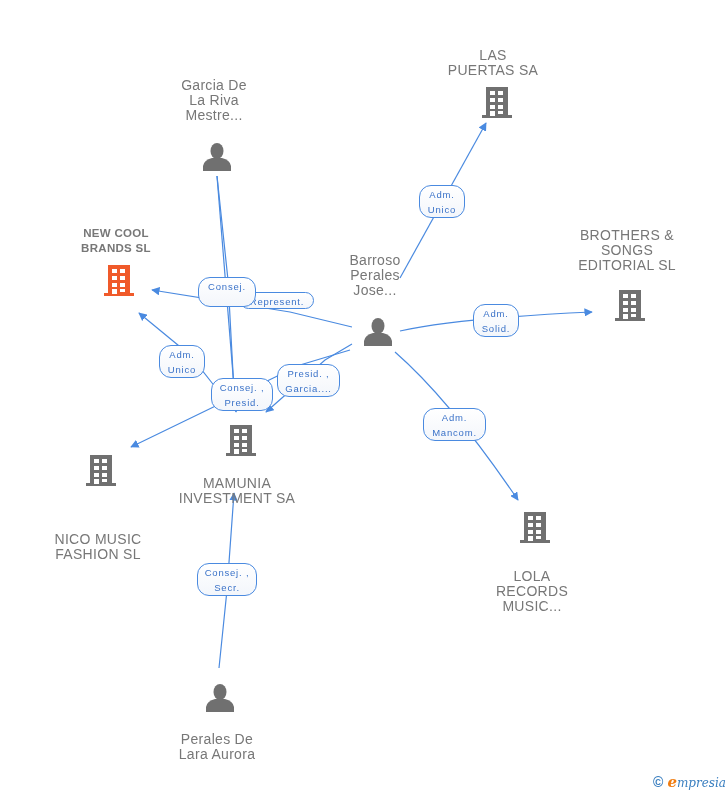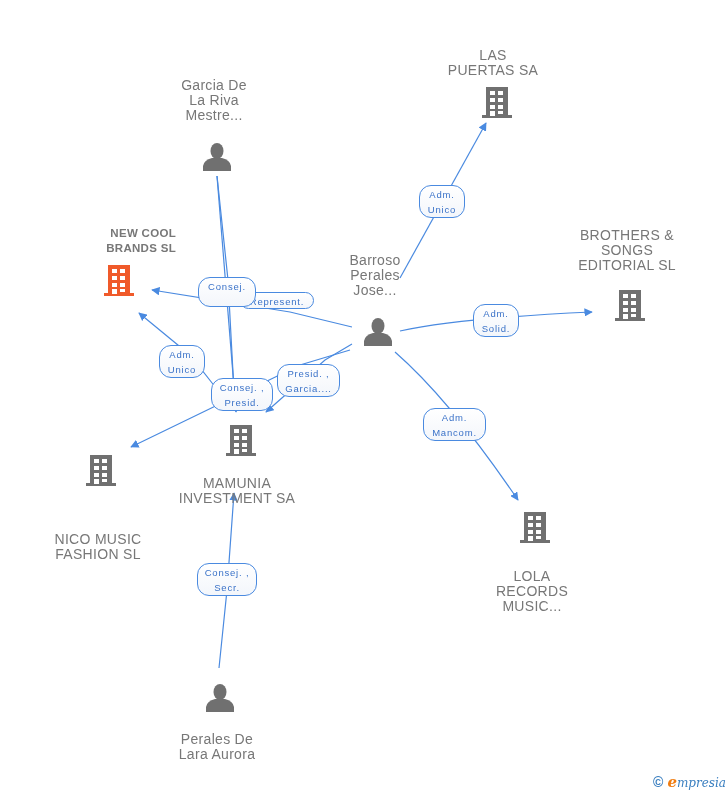--- a/index.html
+++ b/index.html
@@ -1,21 +1,21 @@
 <!DOCTYPE html>
 <html><head>
 <meta charset="utf-8">
 <style>
   html, body { margin: 0; padding: 0; background: #ffffff; }
   body { width: 728px; height: 795px; position: relative; overflow: hidden;
          font-family: "Liberation Sans", "DejaVu Sans", sans-serif; }
   #graph { position: absolute; left: 0; top: 0; width: 728px; height: 795px; }
   .node-label { position: absolute; text-align: center; color: #777777;
                 font-size: 14px; line-height: 15px; letter-spacing: 0.3px; white-space: pre-line; }
-  .node-label.highlight { color: #777777; font-weight: bold; font-size: 11.5px; text-align: right; }
+  .node-label.highlight { color: #777777; font-weight: bold; font-size: 11.5px; }
   .edge-label { position: absolute; background: linear-gradient(#ffffff, #f3f6fb);
                 border: 1.5px solid #4a8ae0; border-radius: 12px; color: #3a72c8;
                 font-size: 9.5px; line-height: 15px; text-align: center; padding: 1px 5px;
                 letter-spacing: 0.8px; white-space: pre-line; box-sizing: border-box; }
   .footer { position: absolute; right: 2px; bottom: 4px; display: flex; align-items: center; gap: 4px; }
   .copyright { color: #3a7fc0; font-size: 14px; font-weight: bold; }
   .brand { color: #3a7fc0; font-family: "DejaVu Serif", serif; font-style: italic; font-size: 12px; }
   .brand-e { color: #f07c10; font-size: 15px; font-weight: bold; }
 </style>
 </head>

